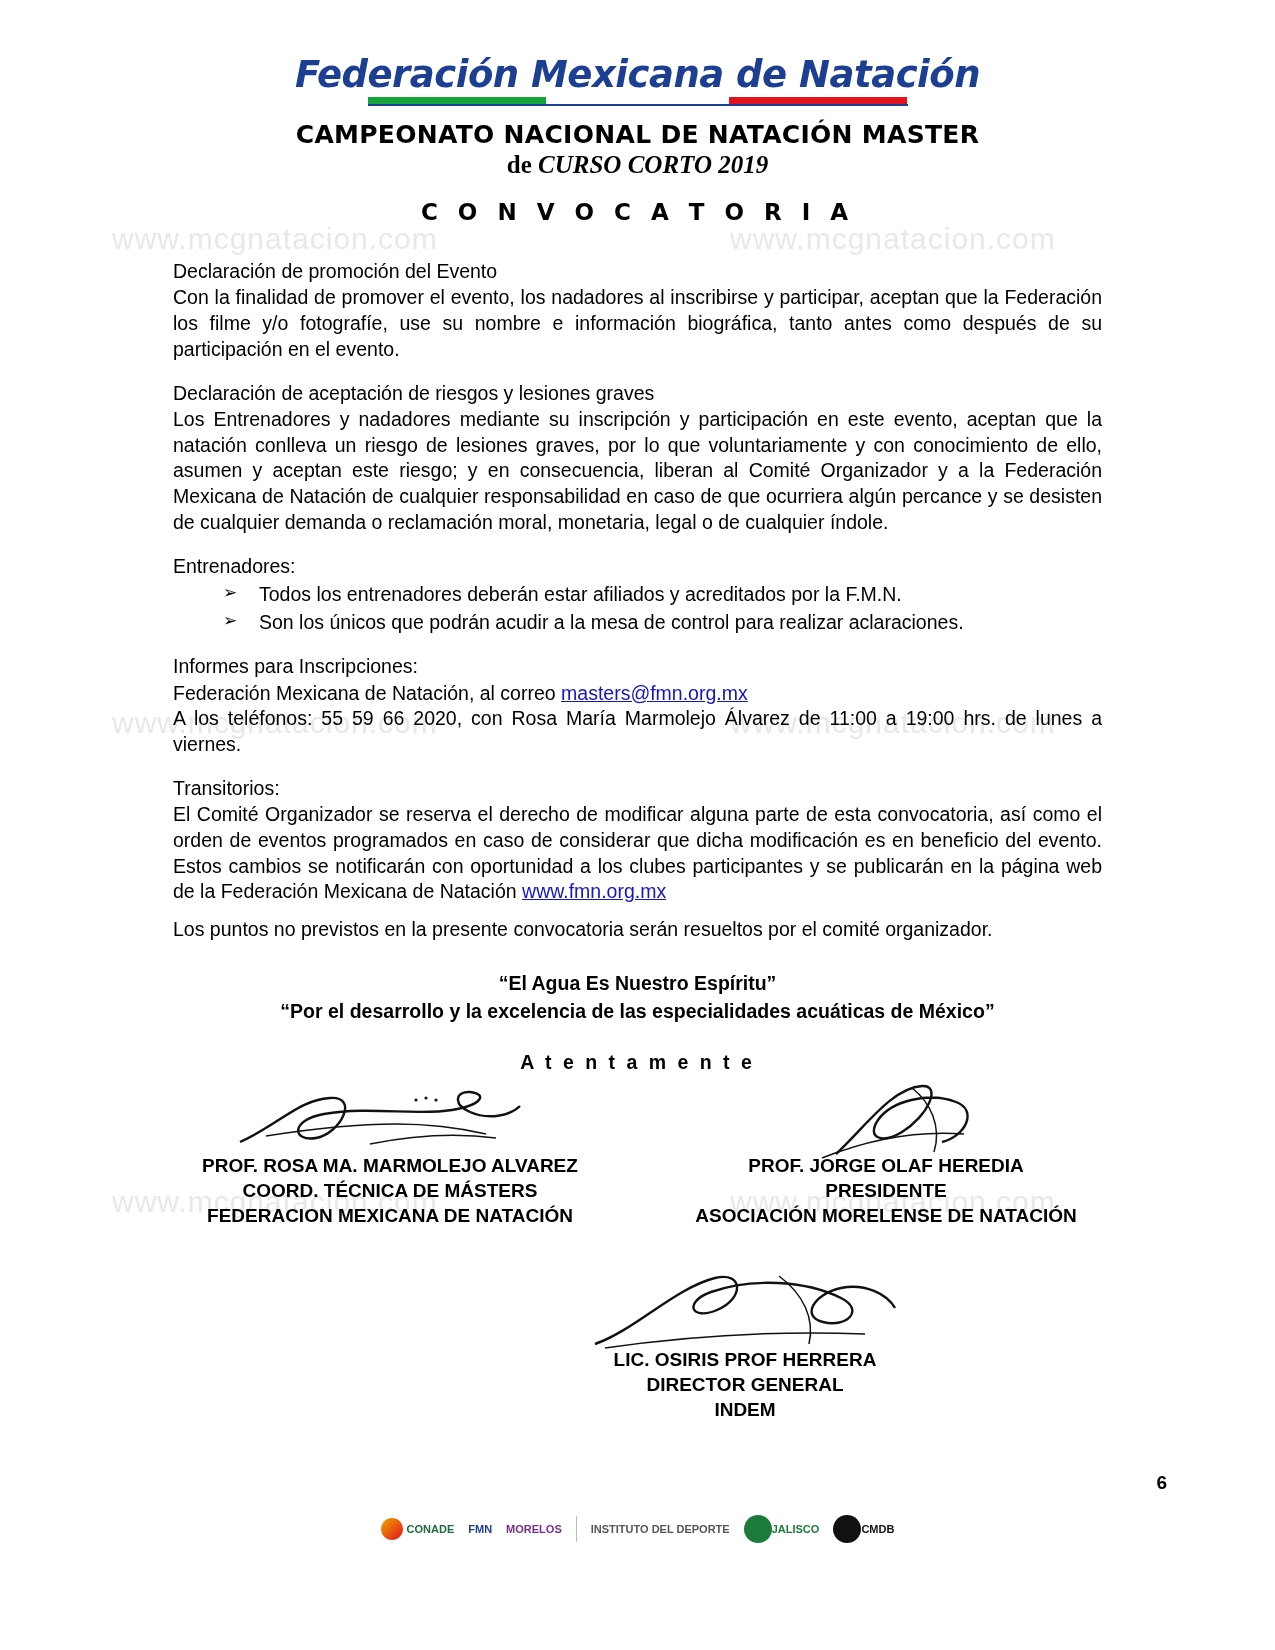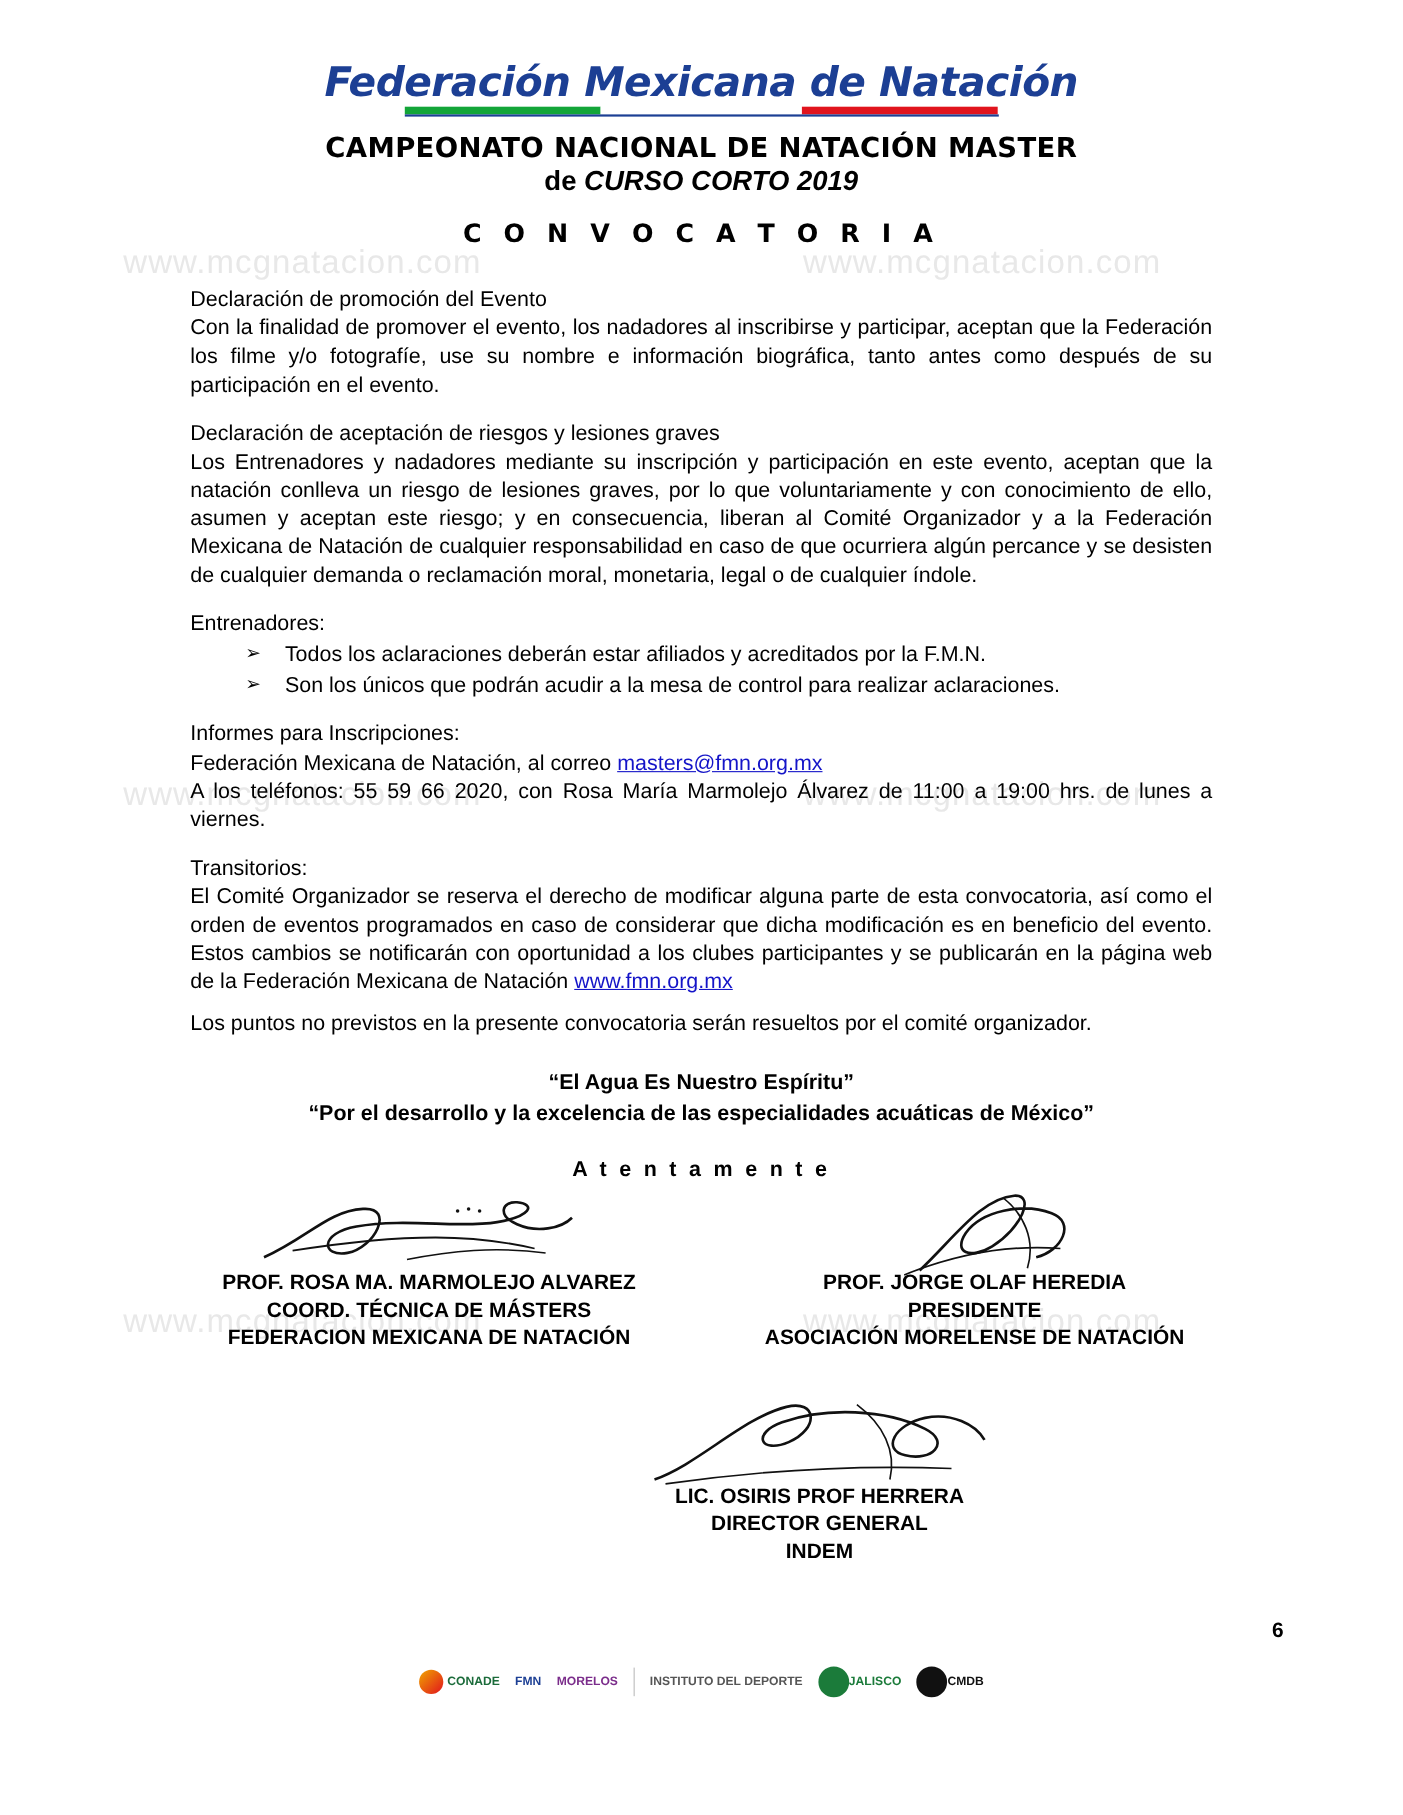--- a/index.html
+++ b/index.html
@@ -90,21 +90,21 @@
 
   .title1 {
     margin-top: 14px;
     font-family: "DejaVu Sans", sans-serif;
     font-weight: bold;
     font-size: 25px;
     letter-spacing: 0.3px;
   }
   .title2 {
     margin-top: 2px;
-    font-family: Liberation Sans, sans-serif;
+    font-family: Liberation Serif, serif;
     font-weight: bold;
     font-size: 25px;
   }
   .title2 .ital { font-style: italic; }
   .title3 {
     margin-top: 20px;
     font-family: "DejaVu Sans", sans-serif;
     font-weight: bold;
     font-size: 23px;
     letter-spacing: 6px;
@@ -285,21 +285,21 @@
       <h2 class="sec">Declaración de promoción del Evento</h2>
       <p class="para">Con la finalidad de promover el evento, los nadadores al inscribirse y participar, aceptan que la Federación los filme y/o fotografíe, use su nombre e información biográfica, tanto antes como después de su participación en el evento.</p>
 
       <h2 class="sec">Declaración de aceptación de riesgos y lesiones graves</h2>
       <p class="para">Los Entrenadores y nadadores mediante su inscripción y participación en este evento, aceptan que la natación conlleva un riesgo de lesiones graves, por lo que voluntariamente y con conocimiento de ello, asumen y aceptan este riesgo; y en consecuencia, liberan al Comité Organizador y a la Federación Mexicana de Natación de cualquier responsabilidad en caso de que ocurriera algún percance y se desisten de cualquier demanda o reclamación moral, monetaria, legal o de cualquier índole.</p>
 
       <h2 class="sec">Entrenadores:</h2>
       <ul class="arrows">
         <li>
           <span class="arrow">➢</span>
-          <span>Todos los aclaraciones deberán estar afiliados y acreditados  por la F.M.N.</span>
+          <span>Todos los entrenadores deberán estar afiliados y acreditados  por la F.M.N.</span>
         </li>
         <li>
           <span class="arrow">➢</span>
           <span>Son los únicos que podrán acudir a la mesa de control para realizar aclaraciones.</span>
         </li>
       </ul>
 
       <h2 class="sec">Informes para Inscripciones:</h2>
       <p class="para nojust" style="margin-bottom:0">
         <span>Federación Mexicana de Natación, al correo </span><a class="link" href="#">masters@fmn.org.mx</a>

